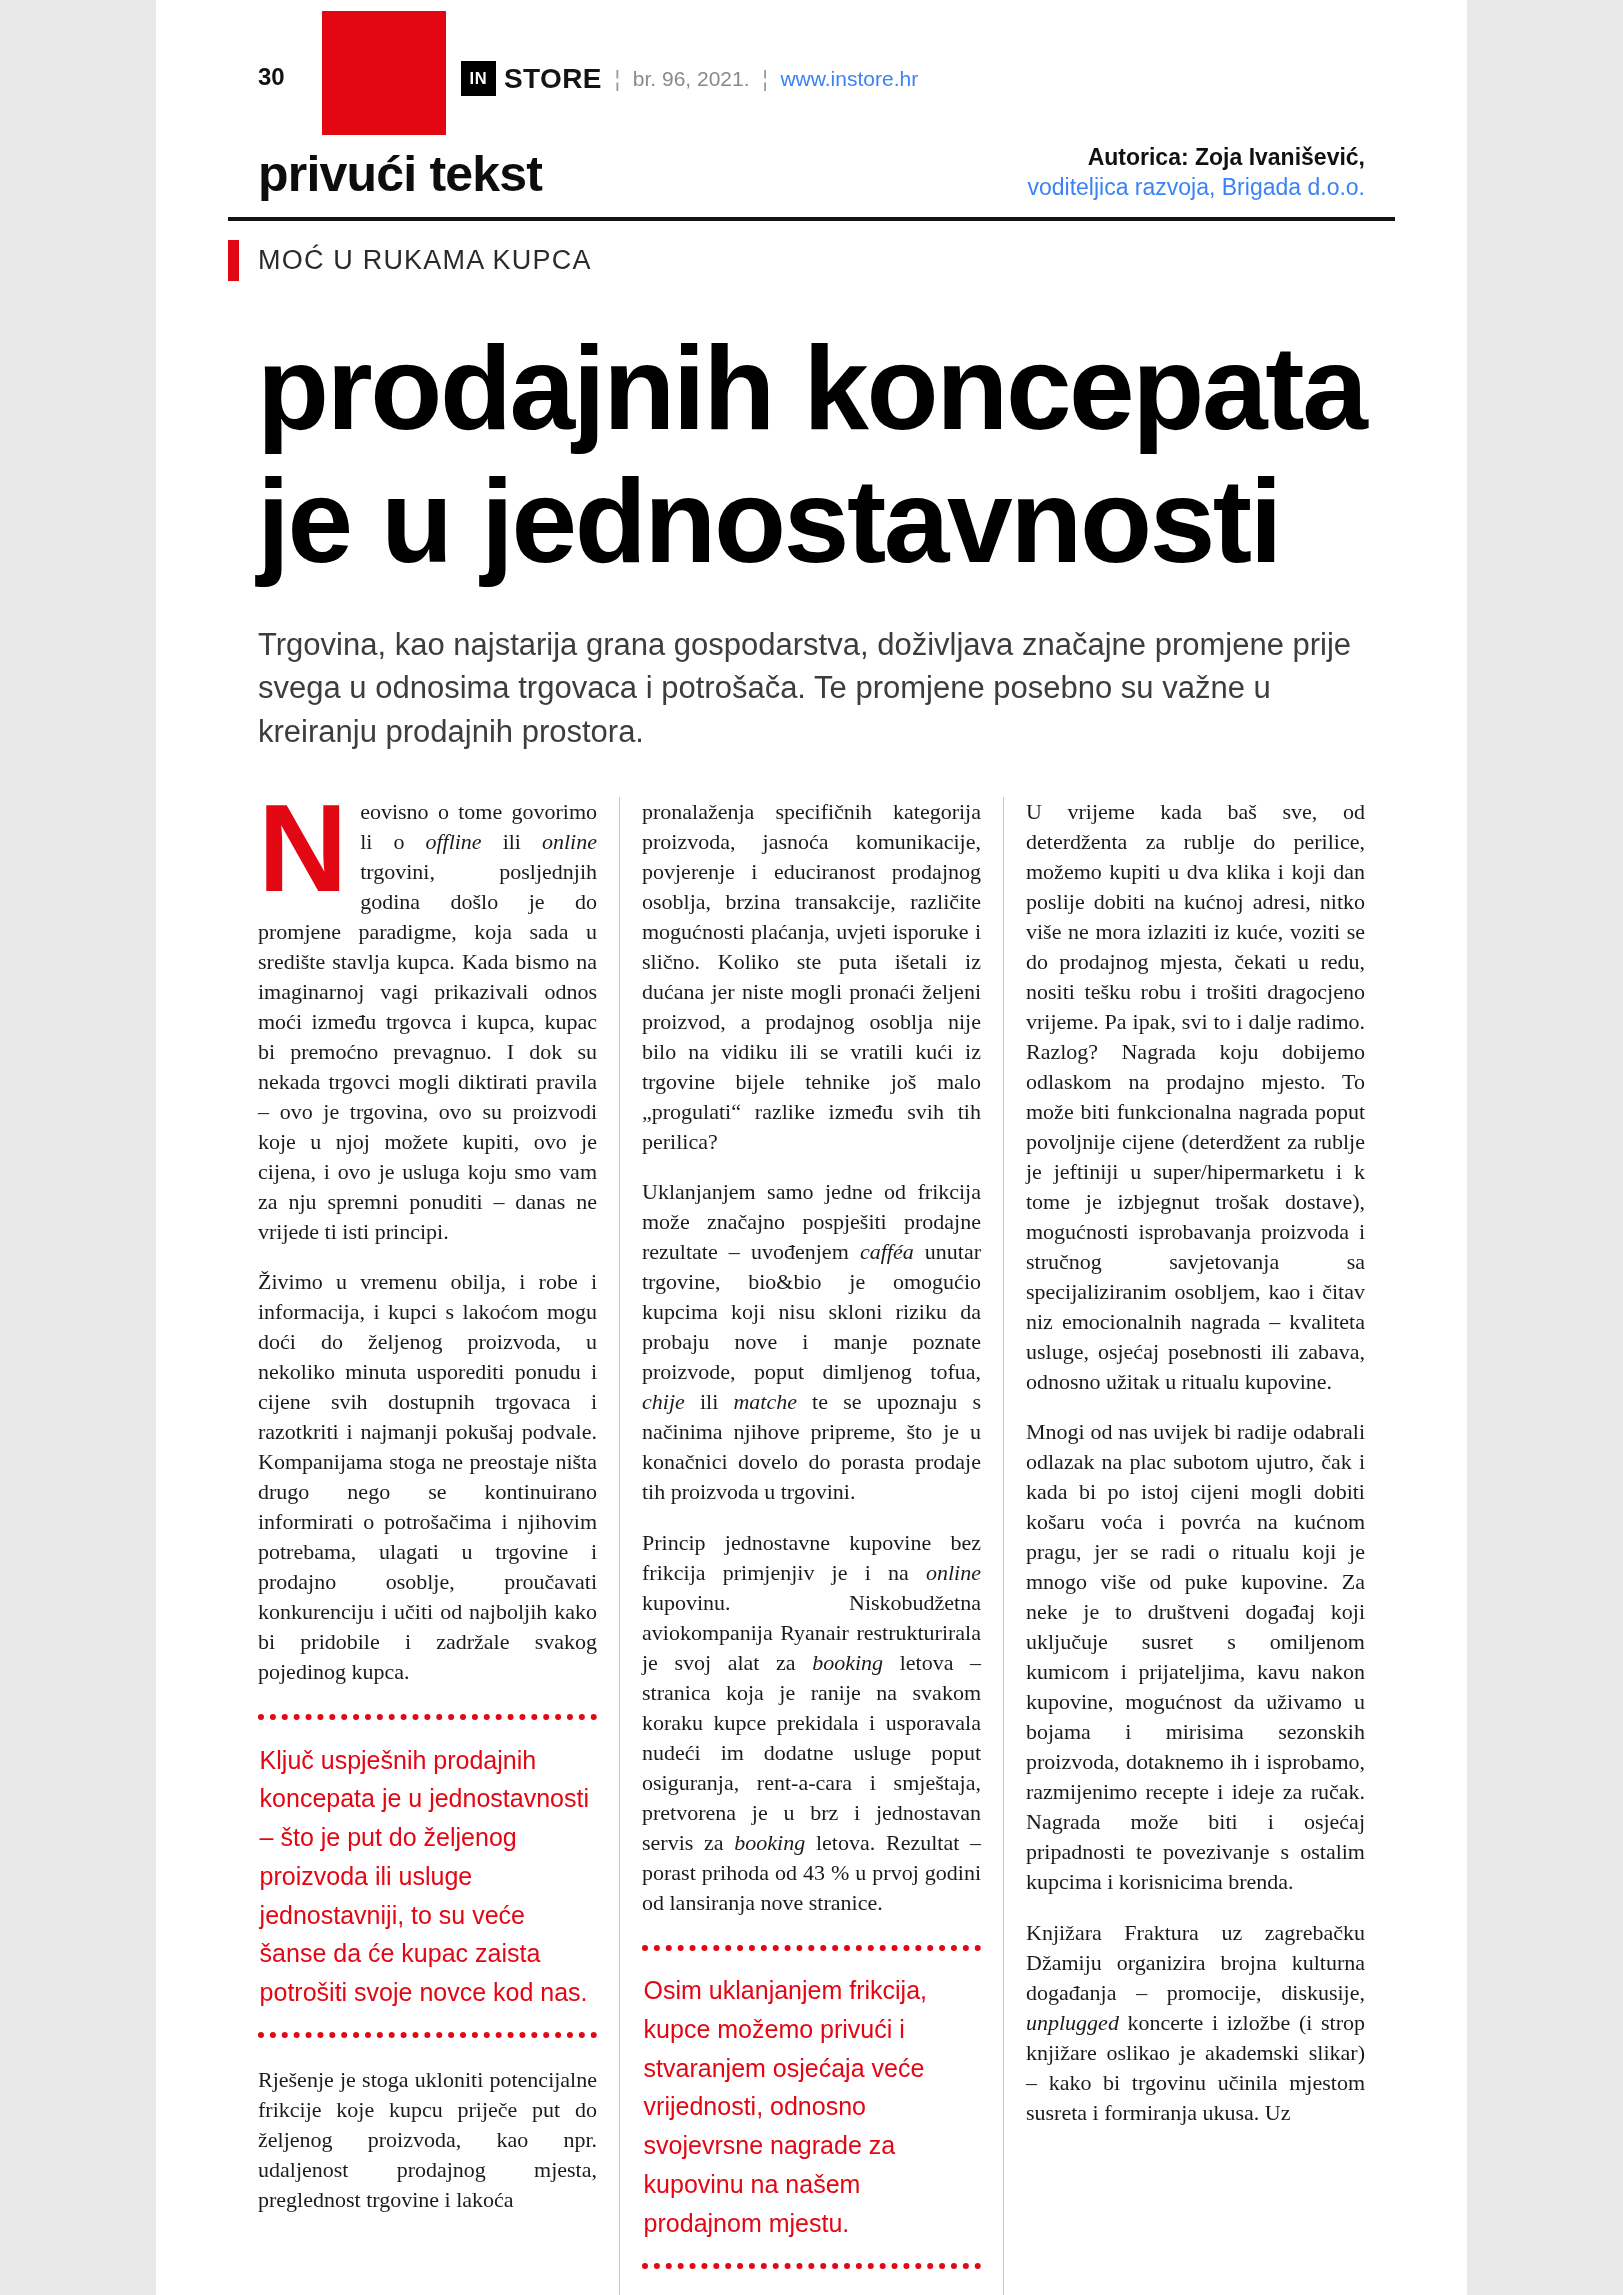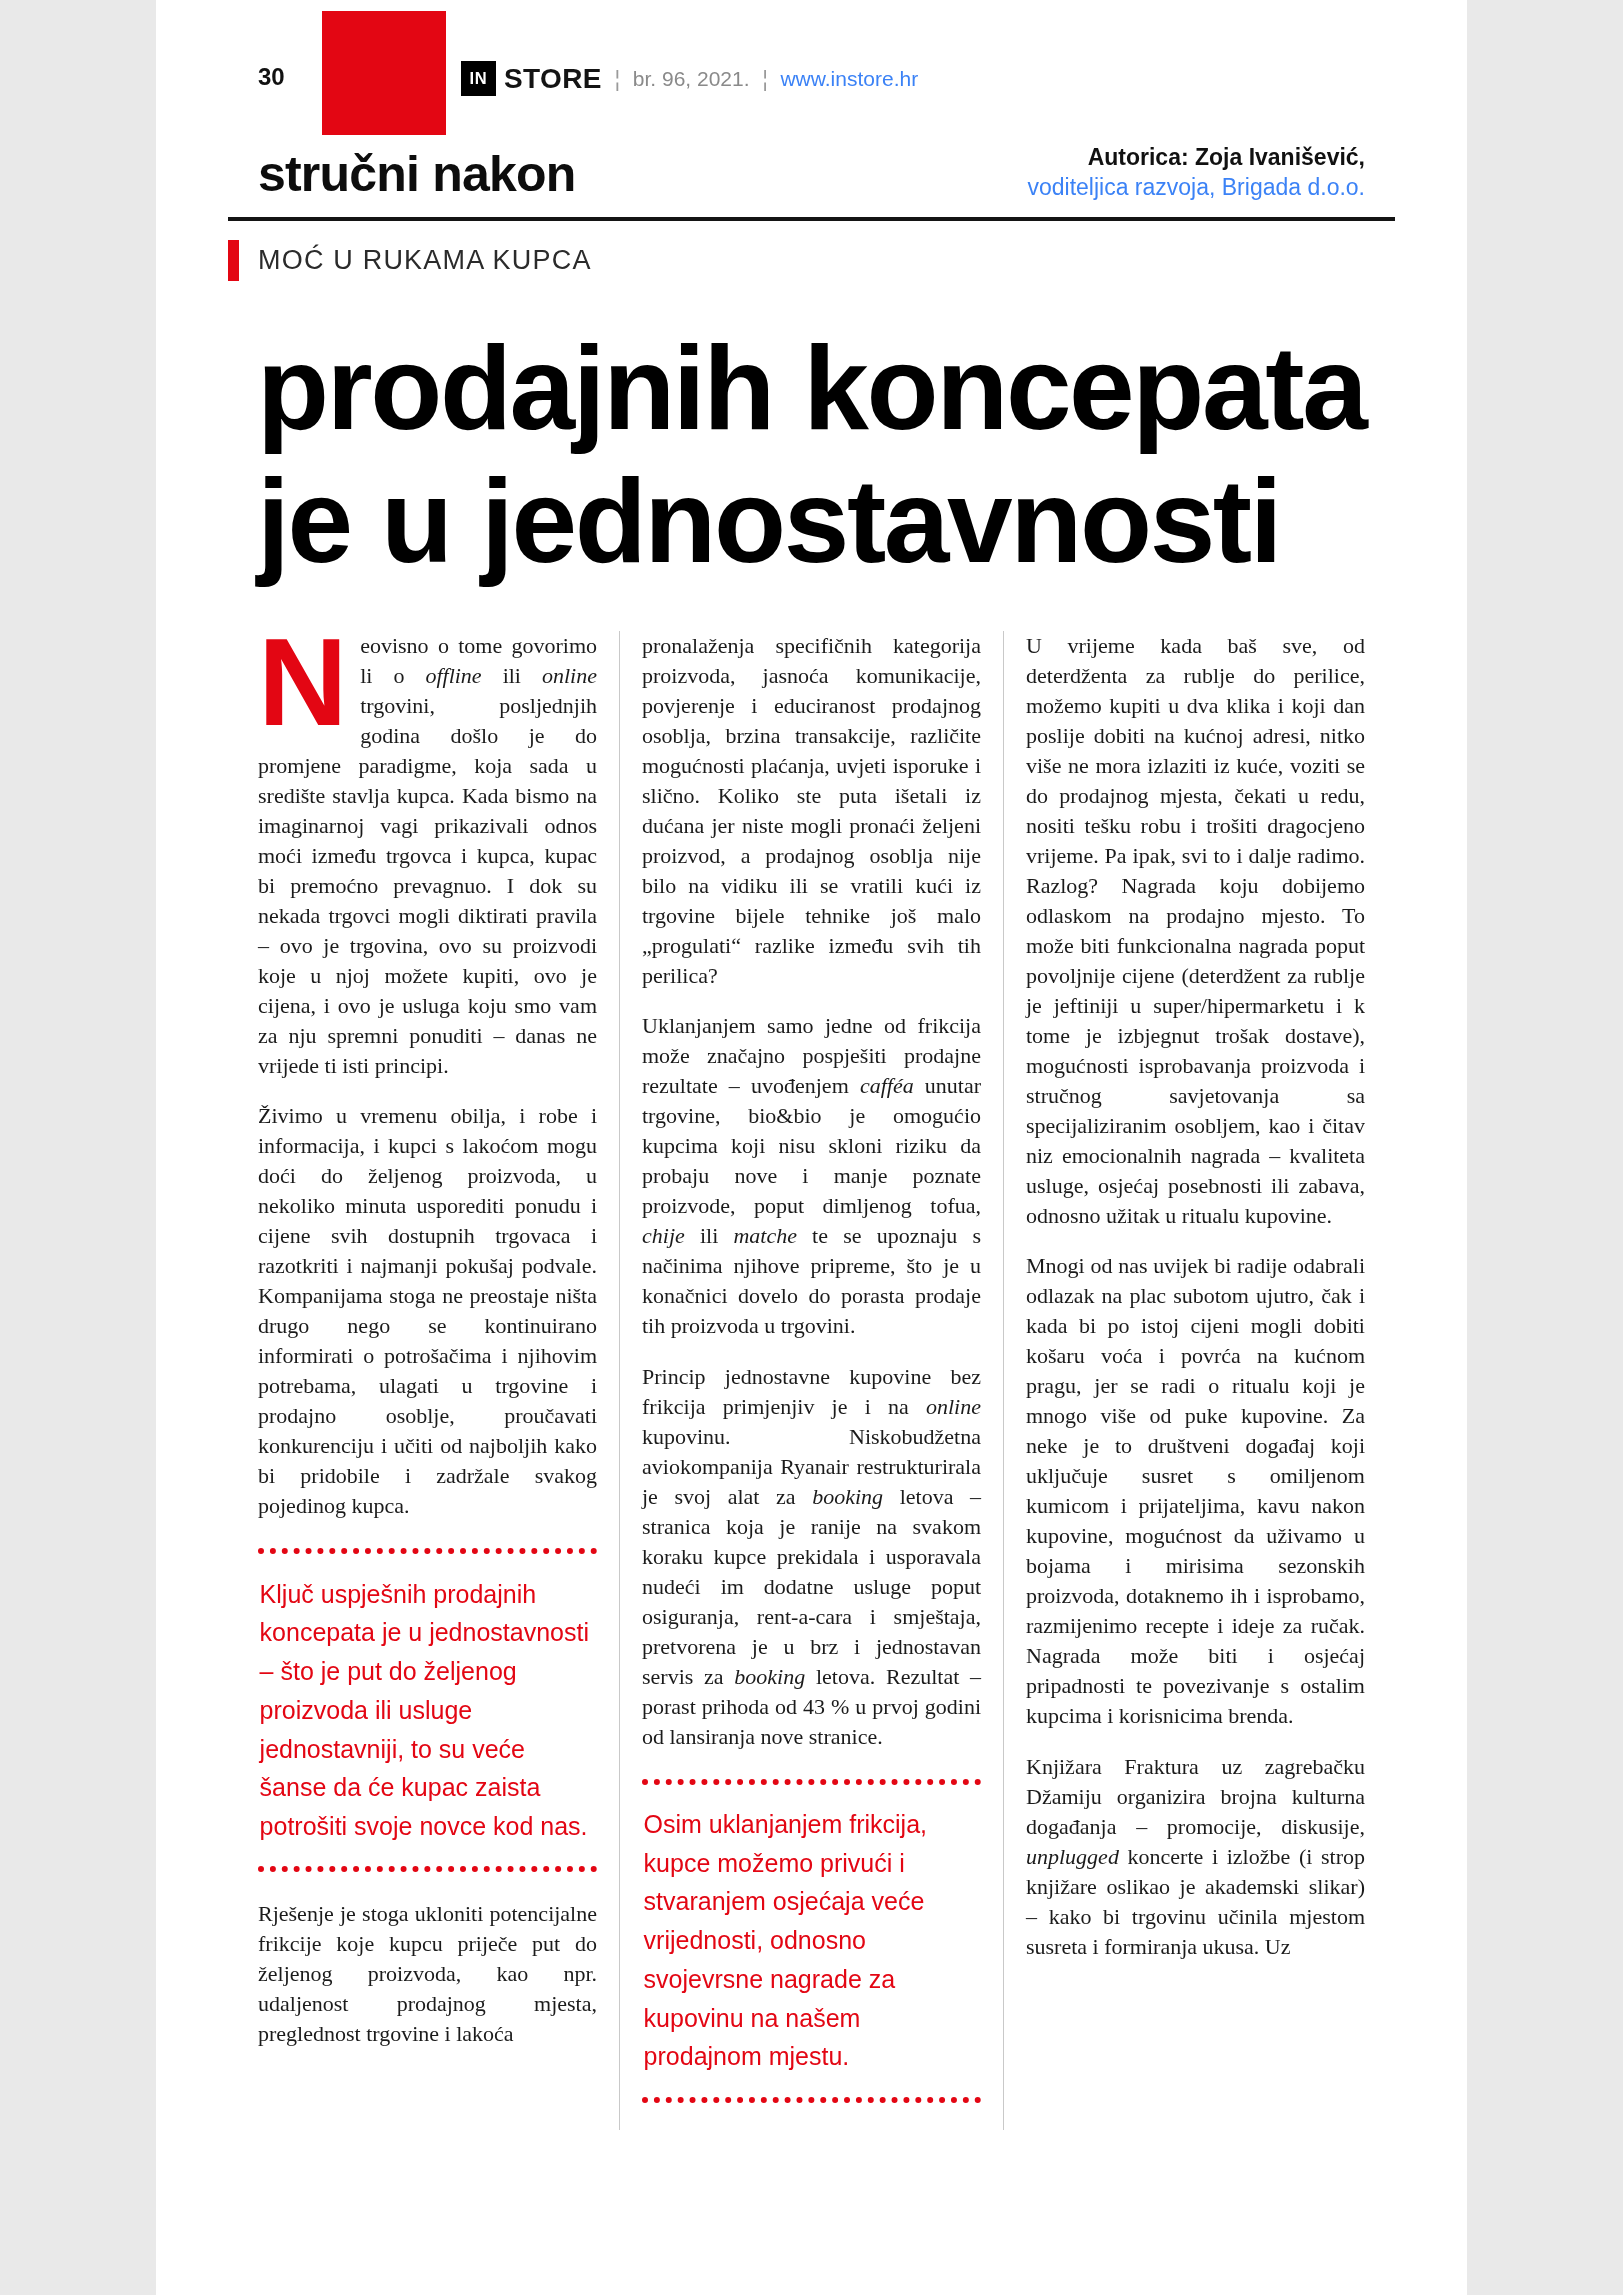--- a/index.html
+++ b/index.html
@@ -122,39 +122,40 @@
       <span class="in-box">IN</span>
       <span class="store-word">STORE</span>
       <span class="mast-sep">¦</span>
       <span class="mast-issue">br. 96, 2021.</span>
       <span class="mast-sep">¦</span>
       <a href="#" class="mast-site">www.instore.hr</a>
     </div>
   </header>
 
   <div class="header-row">
-    <div class="section-title">stručni nakon</div>
+    <div class="section-title">privući tekst</div>
     <div class="author-block">
       <div class="author-name">Autorica: Zoja Ivanišević,</div>
       <div class="author-role">voditeljica razvoja, Brigada d.o.o.</div>
     </div>
   </div>
 
   <div class="rule"></div>
 
   <div class="kicker-row">
     <span class="kicker-bar"></span>
     <span class="kicker-text">MOĆ U RUKAMA KUPCA</span>
   </div>
 
   <h1 class="headline">
     <div>prodajnih koncepata</div>
     <div>je u jednostavnosti</div>
   </h1>
 
+  <p class="lead">Trgovina, kao najstarija grana gospodarstva, doživljava značajne promjene prije svega u odnosima trgovaca i potrošača. Te promjene posebno su važne u kreiranju prodajnih prostora.</p>
 
   <div class="cols">
 
     <div class="col">
       <p class="body-p"><span class="dropcap">N</span><span><span>eovisno o tome govorimo li o </span><span class="seg-i">offline</span><span> ili </span><span class="seg-i">online</span><span> trgovini, posljednjih godina došlo je do promjene paradigme, koja sada u središte stavlja kupca. Kada bismo na imaginarnoj vagi prikazivali odnos moći između trgovca i kupca, kupac bi premoćno prevagnuo. I dok su nekada trgovci mogli diktirati pravila – ovo je trgovina, ovo su proizvodi koje u njoj možete kupiti, ovo je cijena, i ovo je usluga koju smo vam za nju spremni ponuditi – danas ne vrijede ti isti principi.</span></span></p>
       <p class="body-p"><span>Živimo u vremenu obilja, i robe i informacija, i kupci s lakoćom mogu doći do željenog proizvoda, u nekoliko minuta usporediti ponudu i cijene svih dostupnih trgovaca i razotkriti i najmanji pokušaj podvale. Kompanijama stoga ne preostaje ništa drugo nego se kontinuirano informirati o potrošačima i njihovim potrebama, ulagati u trgovine i prodajno osoblje, proučavati konkurenciju i učiti od najboljih kako bi pridobile i zadržale svakog pojedinog kupca.</span></p>
       <div class="pullquote">Ključ uspješnih prodajnih koncepata je u jednostavnosti – što je put do željenog proizvoda ili usluge jednostavniji, to su veće šanse da će kupac zaista potrošiti svoje novce kod nas.</div>
       <p class="body-p"><span>Rješenje je stoga ukloniti potencijalne frikcije koje kupcu priječe put do željenog proizvoda, kao npr. udaljenost prodajnog mjesta, preglednost trgovine i lakoća</span></p>
     </div>
 

